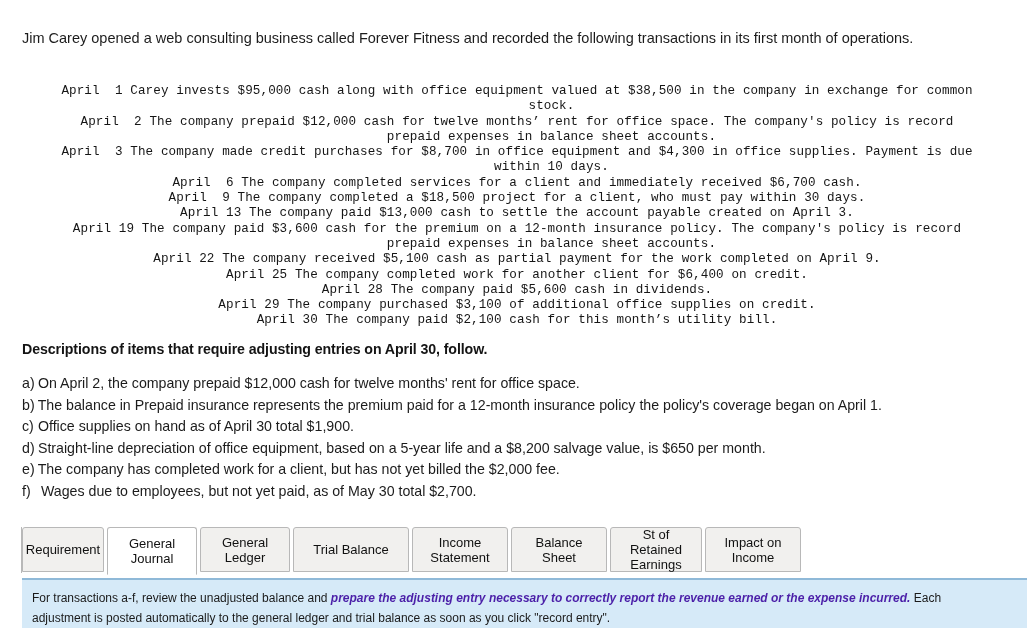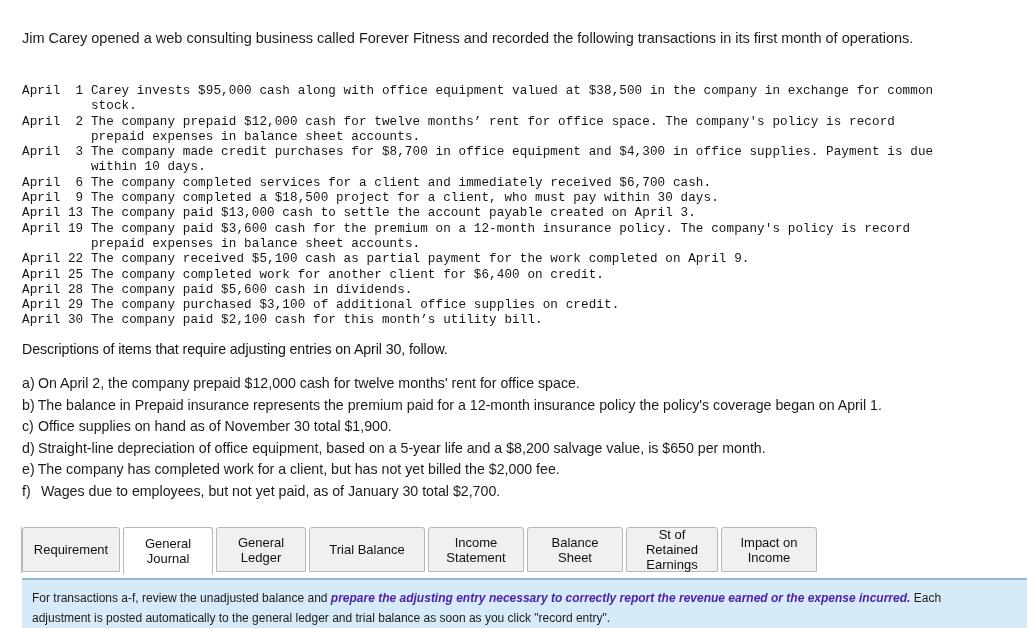--- a/index.html
+++ b/index.html
@@ -32,33 +32,34 @@
     position: absolute;
     left: 22px;
     top: 84px;
     width: 990px;
     font-family: "Liberation Mono", "DejaVu Sans Mono", monospace;
     font-size: 12.6px;
     line-height: 15.3px;
     color: #151515;
     white-space: pre;
     letter-spacing: 0.1px;
+    text-align: center;
   }
   .txn-row {
     display: block;
     white-space: pre-wrap;
   }
 
   
   .desc-heading {
     position: absolute;
     left: 22px;
     top: 341px;
     font-size: 14.2px;
-    font-weight: normal;
+    font-weight: bold;
     color: #141414;
     letter-spacing: -0.1px;
   }
 
   
   .desc-list {
     position: absolute;
     left: 22px;
     top: 373px;
     width: 948px;
@@ -110,21 +111,21 @@
   .tab.active {
     background: #ffffff;
     border-bottom: 1px solid #ffffff;
     height: 48px;
     margin-bottom: -3px;
     z-index: 3;
     position: relative;
   }
 
   
-  .tab.w0 { width: 98px; }
+  .tab.w0 { width: 82px; }
   .tab.w1 { width: 90px; }
   .tab.w2 { width: 90px; }
   .tab.w3 { width: 116px; }
   .tab.w4 { width: 96px; }
   .tab.w5 { width: 92px; }
   .tab.w6 { width: 96px; }
   .tab.w7 { width: 96px; }
 
   
   .left-rule {
@@ -172,24 +173,24 @@
          stock.</span><span class="txn-row">April  2 The company prepaid $12,000 cash for twelve months’ rent for office space. The company's policy is record
          prepaid expenses in balance sheet accounts.</span><span class="txn-row">April  3 The company made credit purchases for $8,700 in office equipment and $4,300 in office supplies. Payment is due
          within 10 days.</span><span class="txn-row">April  6 The company completed services for a client and immediately received $6,700 cash.</span><span class="txn-row">April  9 The company completed a $18,500 project for a client, who must pay within 30 days.</span><span class="txn-row">April 13 The company paid $13,000 cash to settle the account payable created on April 3.</span><span class="txn-row">April 19 The company paid $3,600 cash for the premium on a 12-month insurance policy. The company's policy is record
          prepaid expenses in balance sheet accounts.</span><span class="txn-row">April 22 The company received $5,100 cash as partial payment for the work completed on April 9.</span><span class="txn-row">April 25 The company completed work for another client for $6,400 on credit.</span><span class="txn-row">April 28 The company paid $5,600 cash in dividends.</span><span class="txn-row">April 29 The company purchased $3,100 of additional office supplies on credit.</span><span class="txn-row">April 30 The company paid $2,100 cash for this month’s utility bill.</span></div>
 
 <div class="desc-heading">Descriptions of items that require adjusting entries on April 30, follow.</div>
 
 <div class="desc-list">
     <div class="desc-item"><span class="marker">a)</span><span> On April 2, the company prepaid $12,000 cash for twelve months' rent for office space.</span></div>
     <div class="desc-item"><span class="marker">b)</span><span> The balance in Prepaid insurance represents the premium paid for a 12-month insurance policy the policy's coverage began on April 1.</span></div>
-    <div class="desc-item"><span class="marker">c)</span><span> Office supplies on hand as of November 30 total $1,900.</span></div>
+    <div class="desc-item"><span class="marker">c)</span><span> Office supplies on hand as of April 30 total $1,900.</span></div>
     <div class="desc-item"><span class="marker">d)</span><span> Straight-line depreciation of office equipment, based on a 5-year life and a $8,200 salvage value, is $650 per month.</span></div>
     <div class="desc-item"><span class="marker">e)</span><span> The company has completed work for a client, but has not yet billed the $2,000 fee.</span></div>
-    <div class="desc-item indent-f"><span class="marker">f)</span><span> Wages due to employees, but not yet paid, as of January 30 total $2,700.</span></div>
+    <div class="desc-item indent-f"><span class="marker">f)</span><span> Wages due to employees, but not yet paid, as of May 30 total $2,700.</span></div>
   </div>
 
 <div class="left-rule"></div>
 <div class="tabbar">
     <div class="tab w0"><span>Requirement</span></div>
     <div class="tab w1 active"><span>General
 Journal</span></div>
     <div class="tab w2"><span>General
 Ledger</span></div>
     <div class="tab w3"><span>Trial Balance</span></div>

